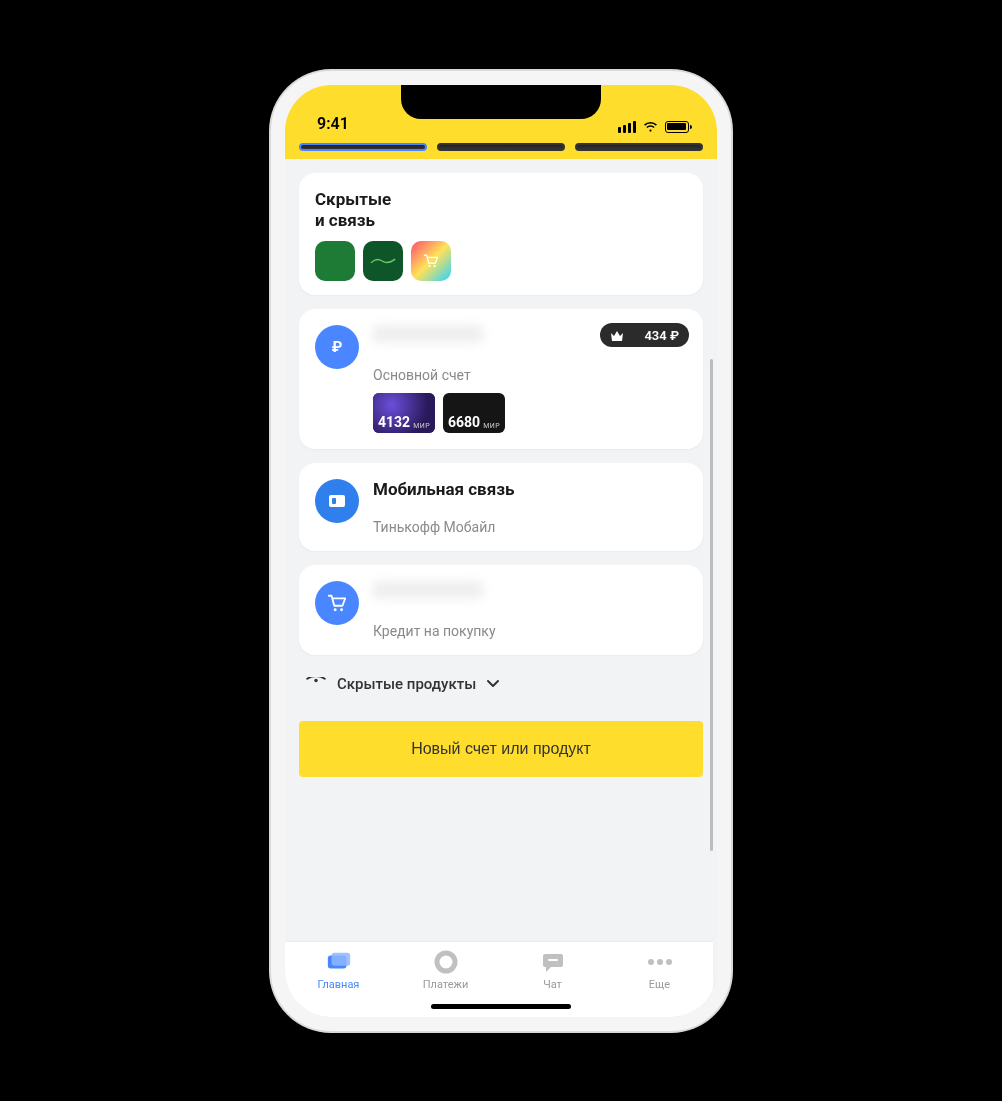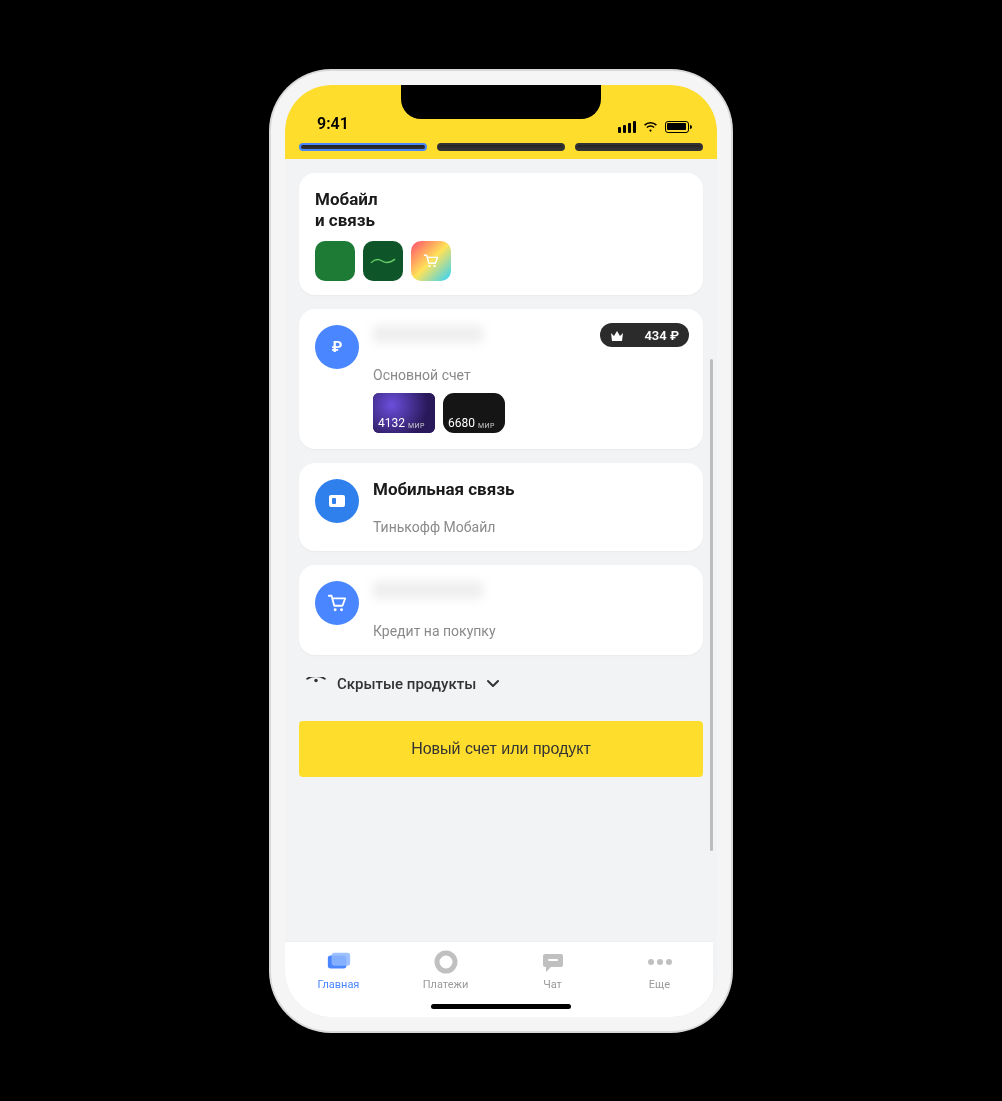--- a/index.html
+++ b/index.html
@@ -77,22 +77,22 @@
   .account-row { display:flex; gap:14px; }
   .ico-circle { width:44px; height:44px; border-radius:50%; background:#4a86ff; display:flex; align-items:center; justify-content:center; flex-shrink:0;}
   .ico-circle.blue2{background:#2f80ed;}
   .acc-body { flex:1; }
   .acc-balance { filter: blur(5px); background: repeating-linear-gradient(90deg,#eaeaea 0 3px,#f4f4f4 3px 6px); display:inline-block; width:110px; height:18px; border-radius:4px; }
   .acc-label { color:#8a8a8a; font-size:14px; margin-top:20px;}
   .acc-title { font-weight:700; font-size:17px; color:#1a1a1a; }
   .badge { position:absolute; right:14px; top:14px; background:#2b2b2b; color:#fff; border-radius:16px; padding:5px 10px 4px; font-size:13px; font-weight:600; display:flex; align-items:center; gap:20px;}
   .minicards { display:flex; gap:8px; margin-top:10px; margin-left:58px;}
   .mini { width:62px; height:40px; border-radius:6px; background:#2b1a4a; position:relative; overflow:hidden; display:flex; align-items:flex-end; padding:3px 5px;}
-  .mini.dark{ background:#151515;border-radius:11px; }
-  .mini .num { color:#fff; font-size:12px; font-weight:400; }
+  .mini.dark{ background:#151515; }
+  .mini .num { color:#fff; font-size:14px; font-weight:700; }
   .mini .sys { color:#ccc; font-size:7px; letter-spacing:.5px; margin-left:3px; }
   .violet-bg { position:absolute; inset:0; background: radial-gradient(circle at 30% 30%, #6b4fdc 0%, #2a195a 70%); }
 
   .hidden-row { display:flex; align-items:center; gap:10px; padding: 6px 6px; color:#333; font-size:15px; font-weight:500;}
   .eye-hide { width:22px; height:14px; }
 
   .new-product {
     background:#ffdd2d; border:none; border-radius:4px; height:56px;
     font-size:16px; font-weight:500; color:#333; cursor:pointer; margin-top:8px;
   }
@@ -136,21 +136,21 @@
       <div class="story"></div>
       <div class="story"></div>
       <div class="story"></div>
     </div>
 
     <div class="content">
 
       <div class="row-cards">
         <div class="card">
           <h3>
-            <span>Мобайл</span><br>
+            <span>Скрытые</span><br>
             <span>и связь</span>
           </h3>
           <div class="partners">
             <div class="partner p1"></div>
             <div class="partner p2">
               <svg viewBox="0 0 30 12" width="28" height="12">
                   <path d="M2 8 Q 8 2 14 6 T 28 4" stroke="#6c6" stroke-width="1.4" fill="none"></path>
                 </svg>
             </div>
             <div class="partner p3">

